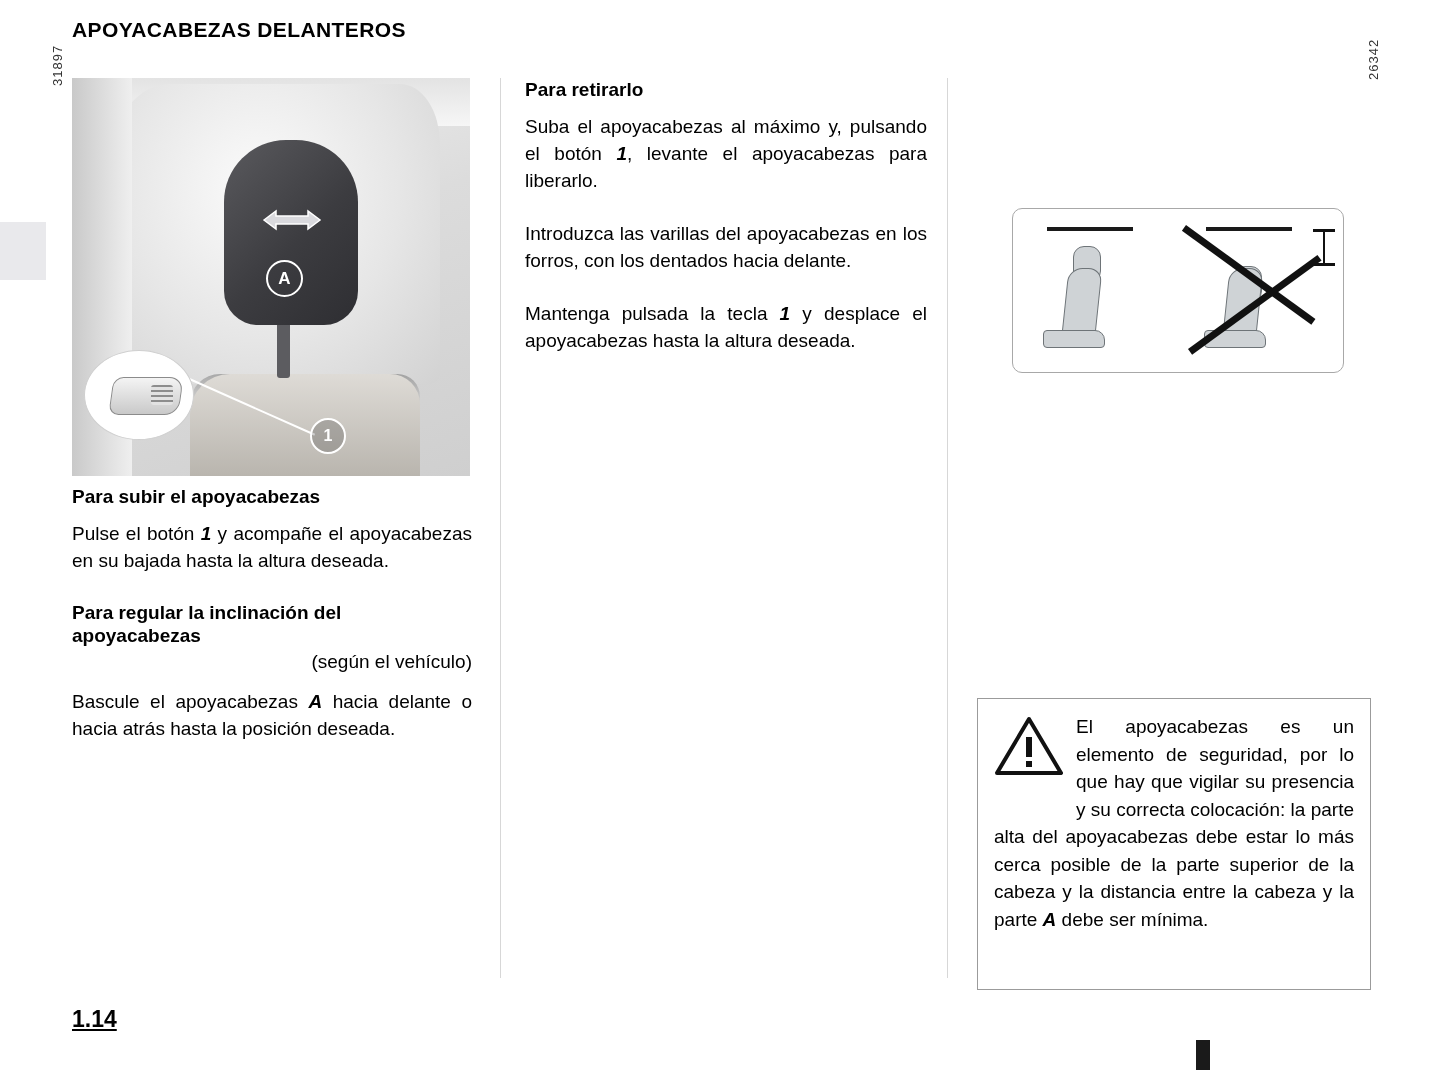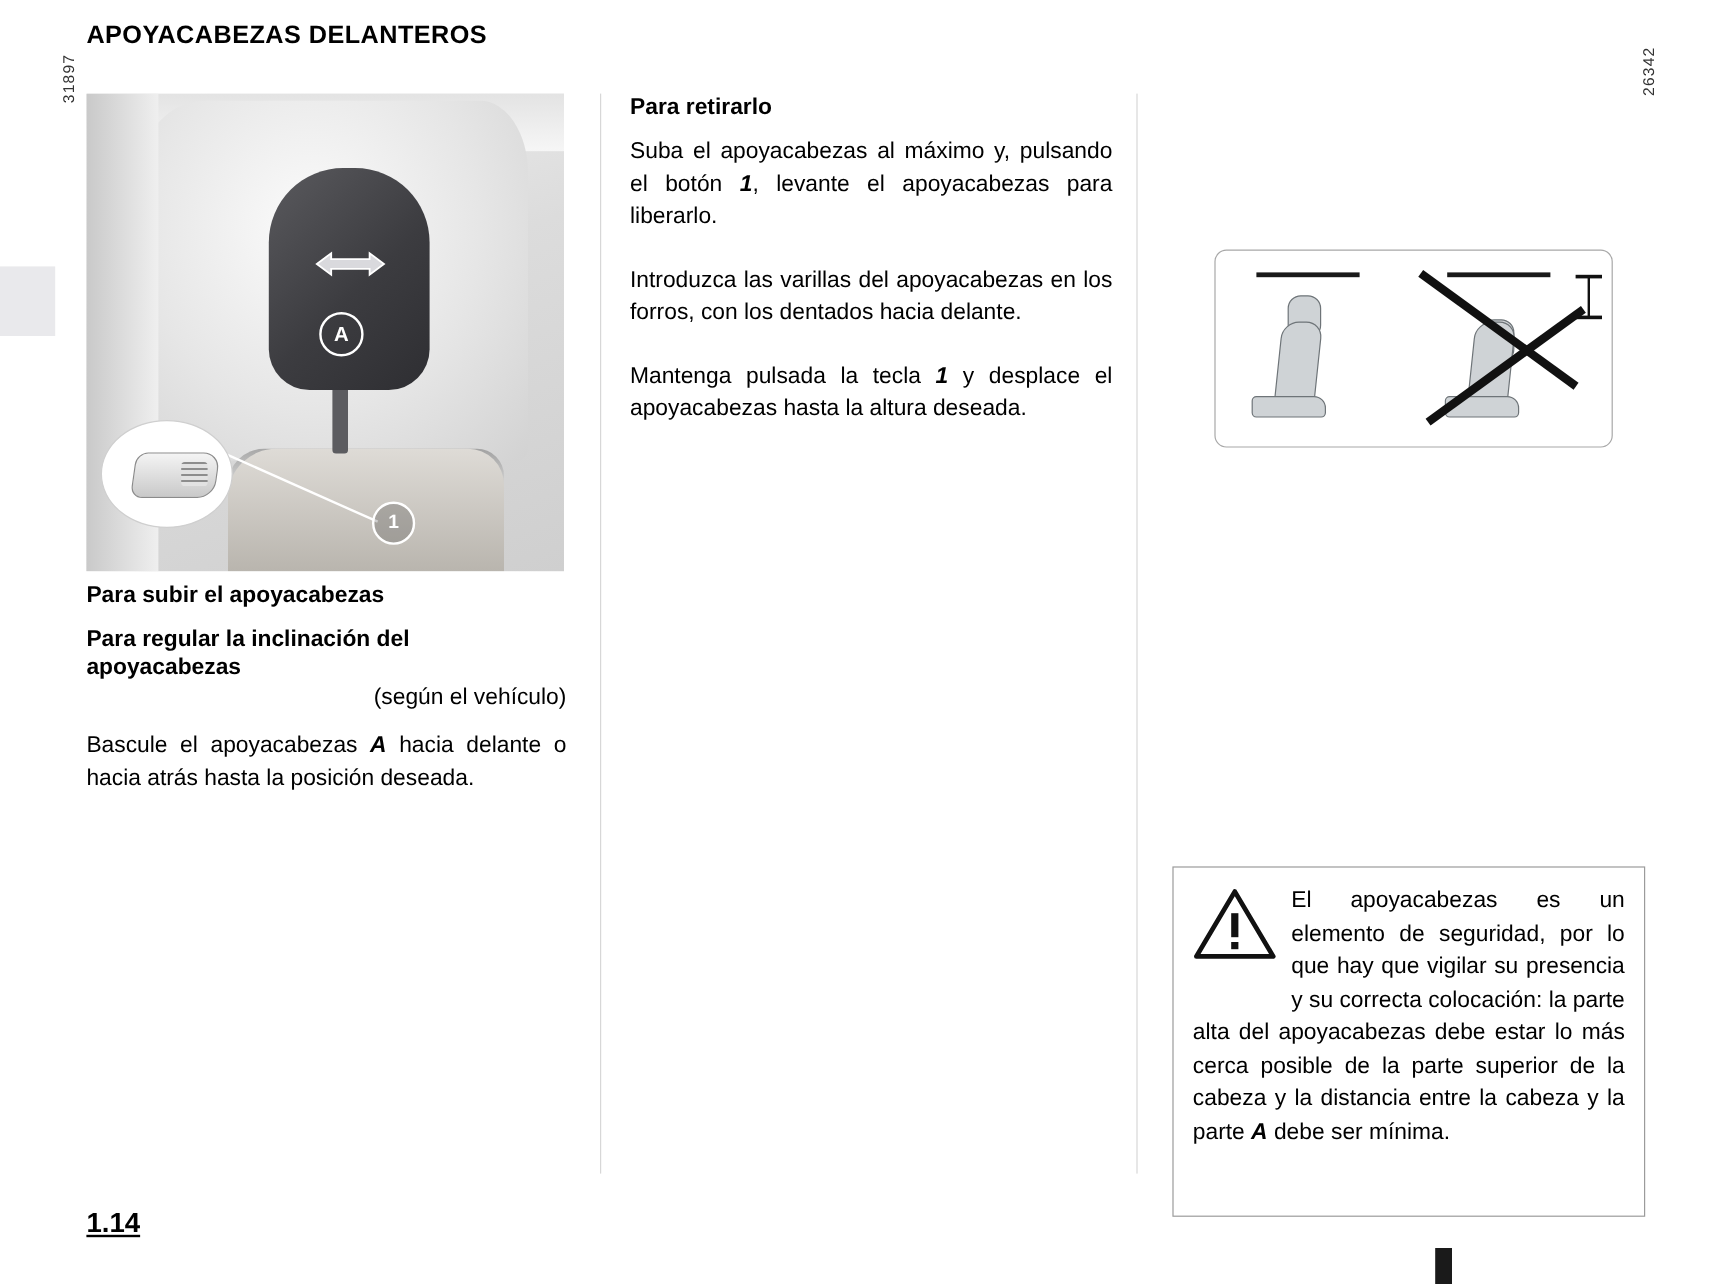--- a/index.html
+++ b/index.html
@@ -328,21 +328,20 @@
 
   
   .warn-box {
     position: absolute;
     left: 977px;
     top: 698px;
     width: 392px;
     height: 290px;
     border: 1px solid #9b9b9b;
     background: #ffffff;
-    margin-top: 24px;
   }
   .warn-icon {
     position: absolute;
     left: 16px;
     top: 16px;
     width: 70px;
     height: 62px;
   }
   .warn-text {
     position: absolute;
@@ -417,20 +416,21 @@
 
       <div class="label-1">1</div>
     </div>
   </div>
 </div>
 
 <div class="col col-left">
 
   <h3 class="sub">Para subir el apoyacabezas</h3>
 
+  <p class="body">Pulse el botón <span class="bold-italic">1</span> y acompañe el apoyacabezas en su bajada hasta la altura deseada.</p>
 
   <h3 class="sub tight">Para regular la inclinación del apoyacabezas</h3>
   <div class="small-note">(según el vehículo)</div>
   <p class="body last">Bascule el apoyacabezas <span class="bold-italic">A</span> hacia delante o hacia atrás hasta la posición deseada.</p>
 
 </div>
 
 <div class="col col-mid">
 
   <h3 class="sub">Para retirarlo</h3>

